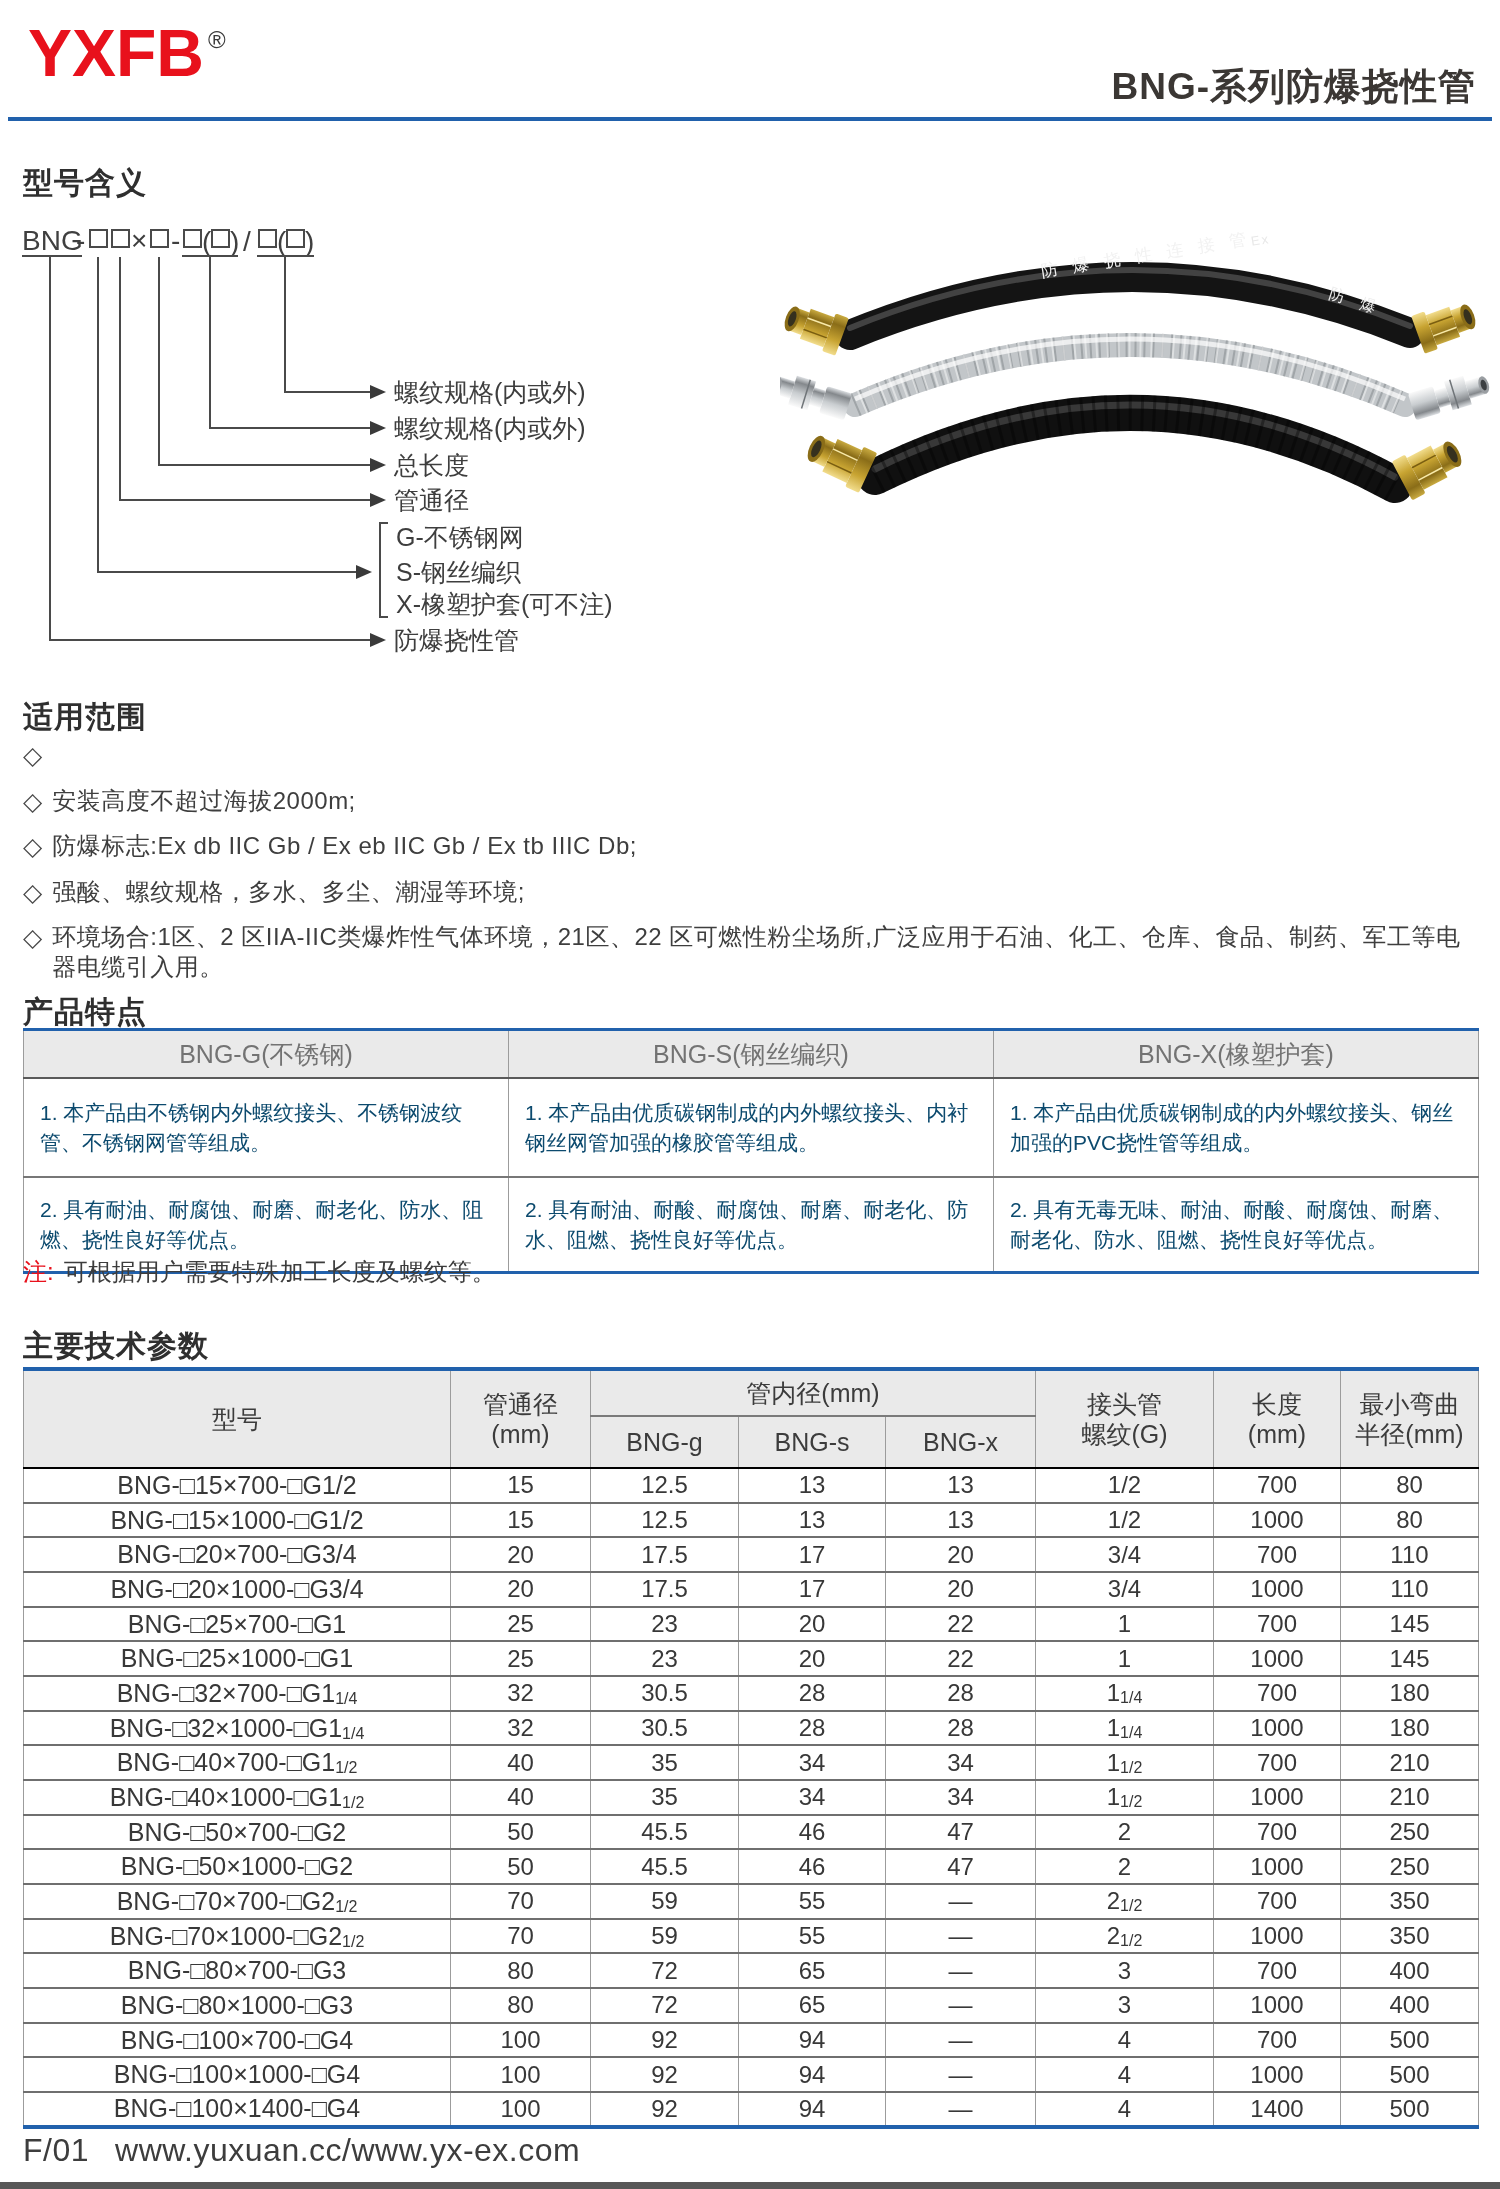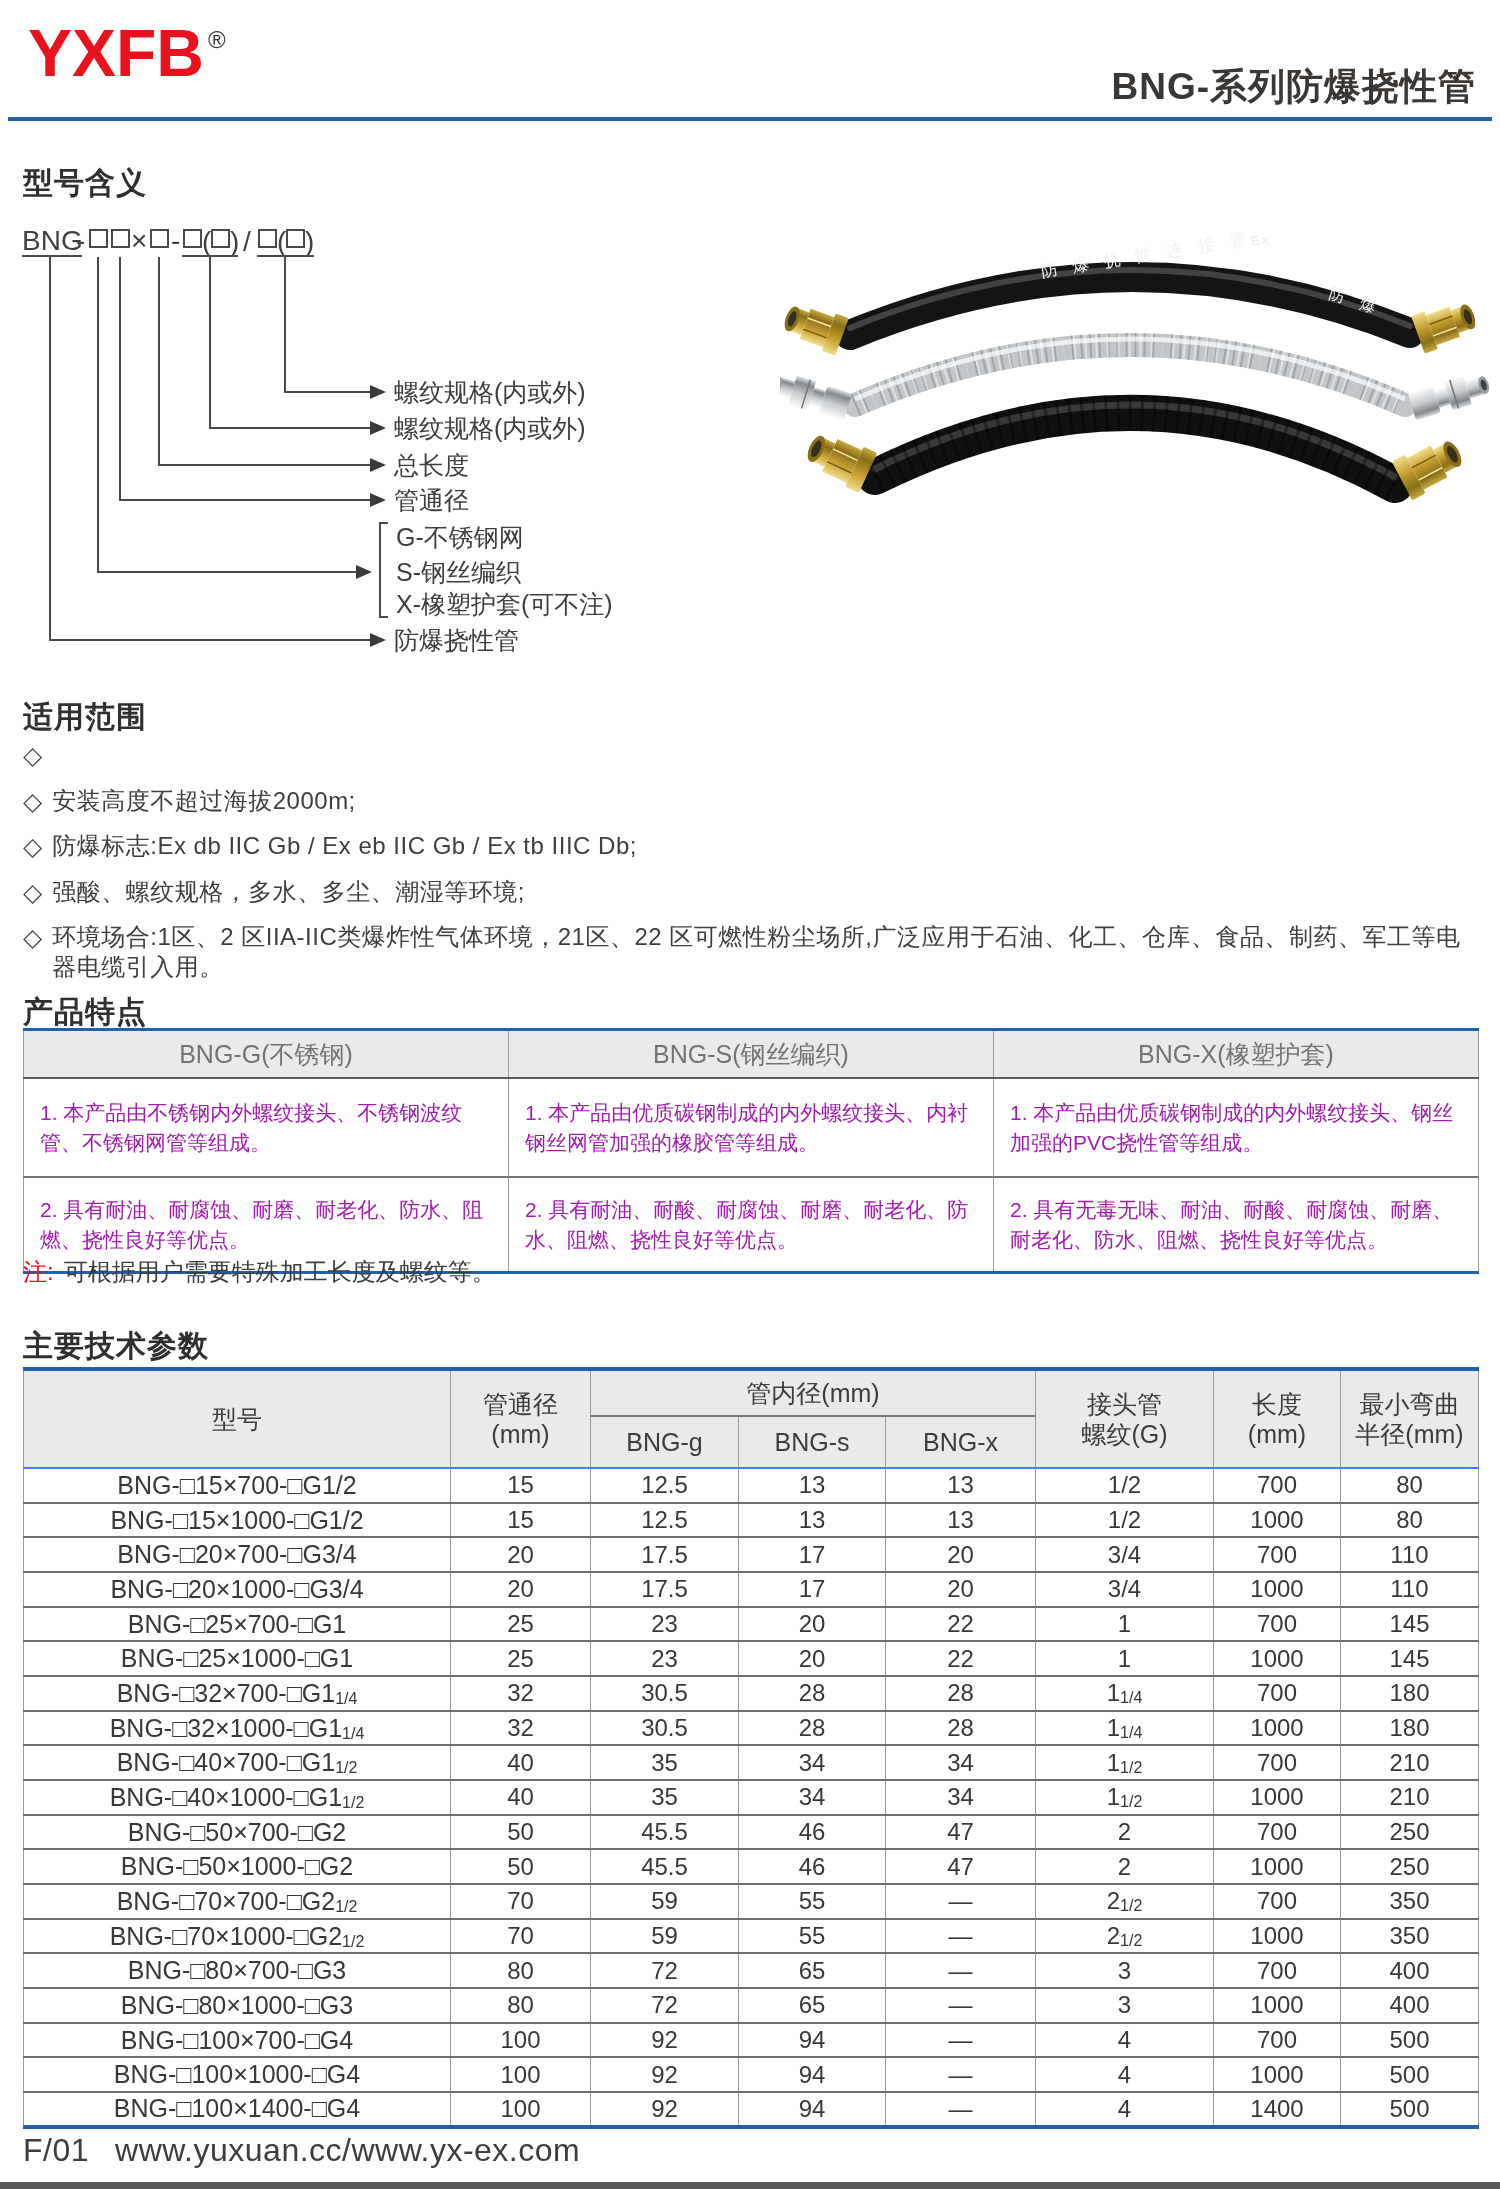--- a/index.html
+++ b/index.html
@@ -26,21 +26,21 @@
   .scope-item .txt{line-height:30px;letter-spacing:0.5px;}
 
   
   table{border-collapse:collapse;table-layout:fixed;}
   .feat-table{left:23px;top:1028px;width:1455px;border-top:3px solid #2161ac;border-bottom:3px solid #2161ac;}
   .feat-table th{
     height:44px;background:#eaeaea;font-size:25px;font-weight:normal;color:#737373;
     border:1px solid #9c9c9c;border-bottom:2px solid #5a5a5a;text-align:center;
   }
   .feat-table td{
-    border:1px solid #9c9c9c;font-size:21px;line-height:30px;color:#a21caf;
+    border:1px solid #9c9c9c;font-size:21px;line-height:30px;color:#0c4a6e;
     padding:6px 16px;vertical-align:middle;text-align:left;
   }
   .feat-table tr.r1 td{height:85px;border-bottom:2px solid #777;}
   .feat-table tr.r2 td{height:81px;margin-top:12px;}
 
   .note-line{left:23px;top:1256px;font-size:24px;color:#3c3c3c;}
   .note-line .red{color:#e8111c;margin-right:10px;}
 
   
   .spec-table{left:23px;top:1367px;width:1455px;border-top:4px solid #2161ac;border-bottom:4px solid #2161ac;}
@@ -49,21 +49,21 @@
     border:1px solid #9c9c9c;white-space:pre-line;line-height:30px;text-align:center;
   }
   .spec-table thead tr.t1 th{height:42px;}
   .spec-table thead tr.t2 th{height:48px;}
   .spec-table th.span-h{border-bottom:2px solid #7a7a7a;}
   .spec-table td{
     border:1px solid #9c9c9c;border-top:2px solid #6f6f6f;font-size:24px;color:#383838;
     text-align:center;vertical-align:middle;padding:0;
   }
   .spec-table tbody tr{height:34.68px;}
-  .spec-table tbody tr:first-child td{border-top:2px solid #3b82f6;}
+  .spec-table tbody tr:first-child td{border-top:2px solid #000000;}
   .spec-table td.model{font-size:25px;}
   .frac{font-size:16px;vertical-align:-2px;letter-spacing:0;}
 
   
   .footer-line{left:23px;top:2132px;font-size:32px;color:#3d3d3d;letter-spacing:0.5px;}
   .footer-line .code{margin-right:26px;}
   .bottom-bar{left:0;right:0;bottom:0;height:7px;background:#585858;}
 
   svg text{font-family:"Liberation Sans","DejaVu Sans",sans-serif;}
 </style>

